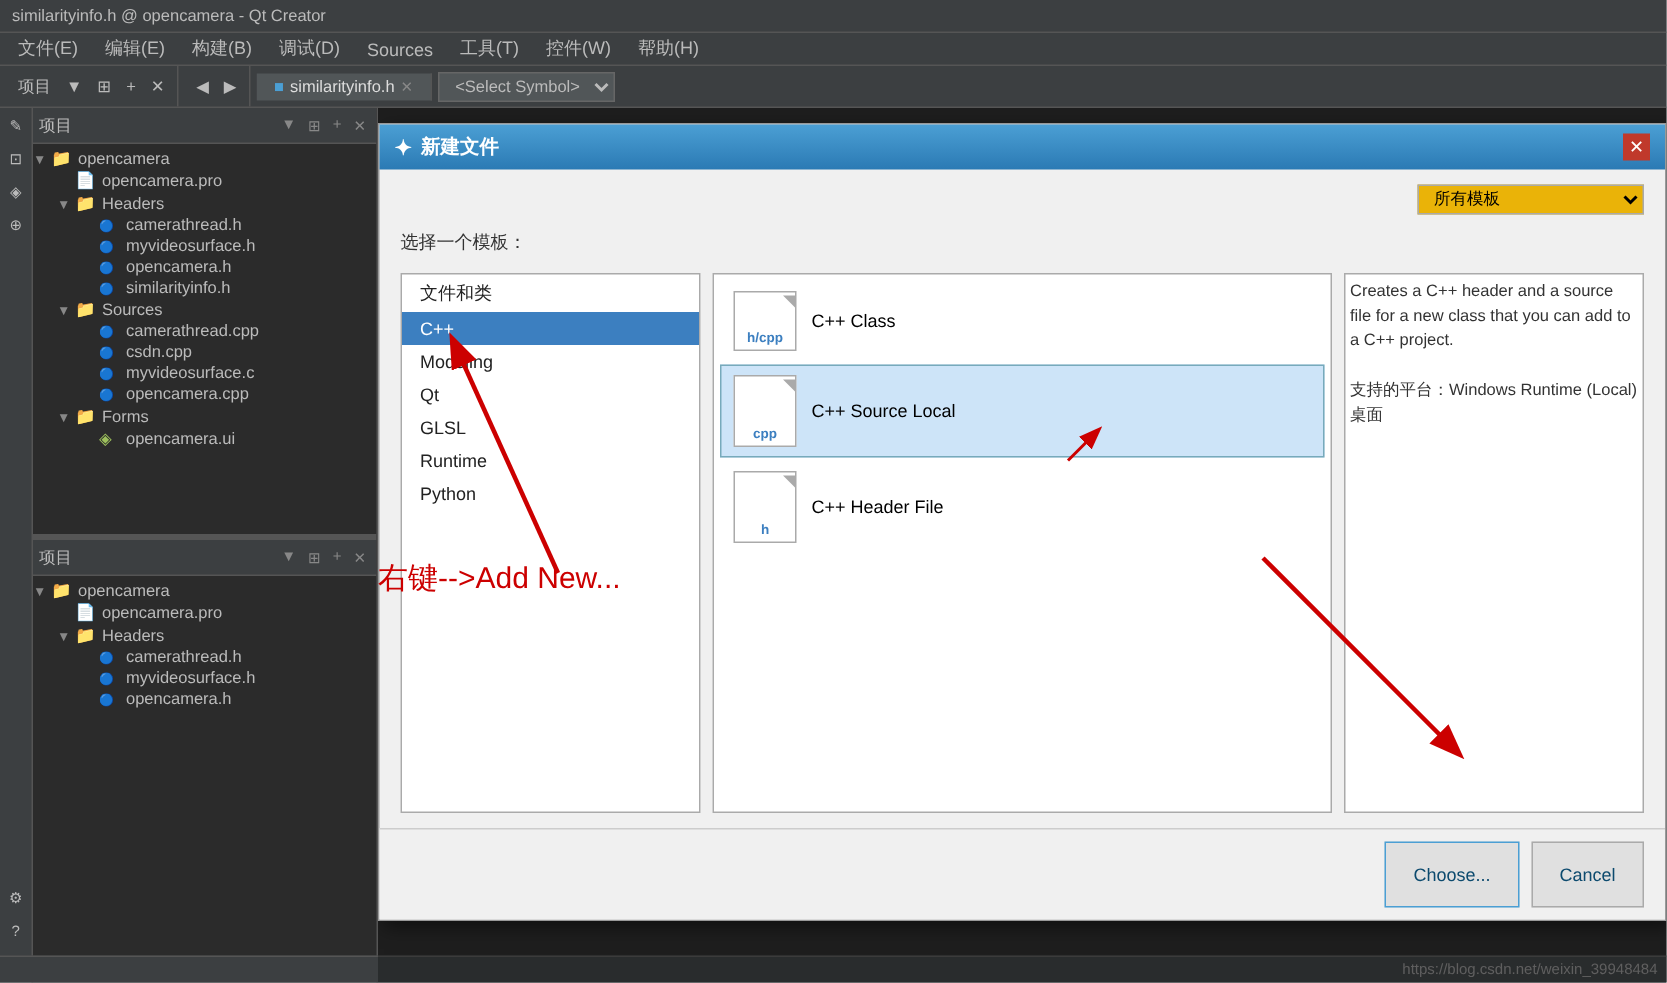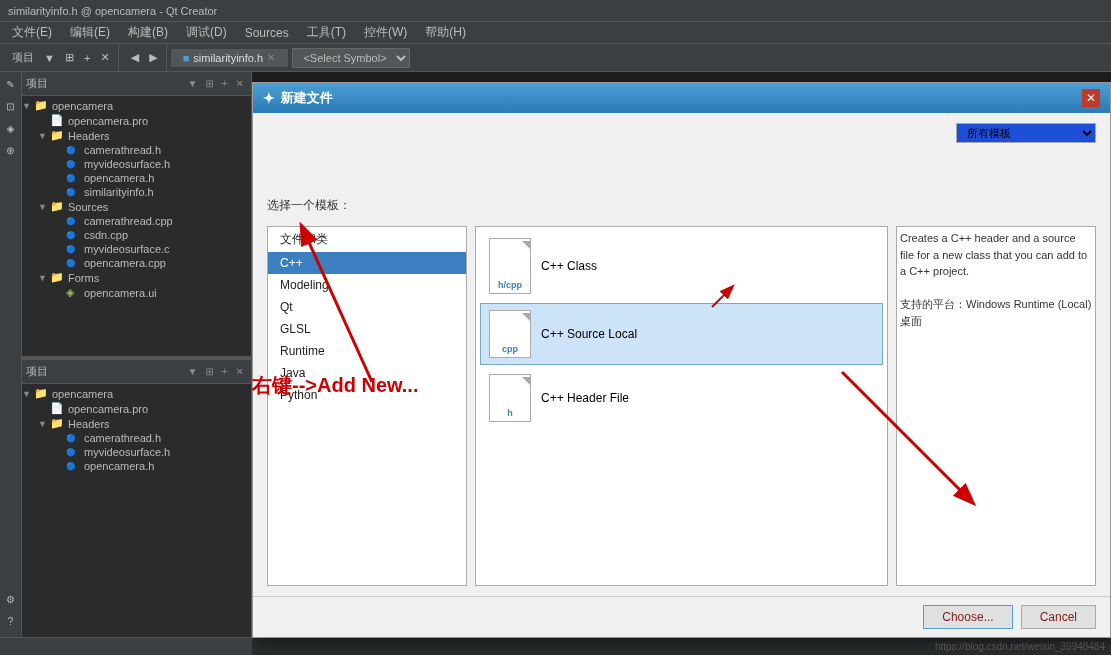--- a/index.html
+++ b/index.html
@@ -252,21 +252,20 @@
       padding: 10px 14px;
       display: flex;
       flex-direction: column;
       gap: 8px;
     }
 
     .dialog-subtitle {
       font-size: 12px;
       color: #333;
       margin-bottom: 4px;
-      margin-top: 44px;
     }
 
     .dialog-content {
       display: flex;
       gap: 8px;
       height: 360px;
     }
 
     
     .category-list {
@@ -347,61 +346,61 @@
 
     
     .template-filter-row {
       display: flex;
       align-items: center;
       justify-content: flex-end;
       gap: 6px;
       margin-bottom: 2px;
     }
     .filter-select {
-      background: #1d4ed8;
+      background: #eab308;
       border: 1px solid #aaa;
       padding: 2px 6px;
       font-size: 11px;
-      width: 140px;
+      width: 151px;
       cursor: pointer;
     }
 
     
     .dialog-footer {
       display: flex;
       justify-content: flex-end;
       gap: 8px;
       padding: 8px 14px;
       border-top: 1px solid #ccc;
       background: #f0f0f0;
     }
     .dlg-btn {
-      padding: 4px 18px;
+      padding: 14px 18px;
       font-size: 12px;
       cursor: pointer;
       border: 1px solid #aaa;
       background: #e0e0e0;
-      color: #7f1d1d;
+      color: #0c4a6e;
     }
     .dlg-btn.primary {
       background: #e0e0e0;
       border: 1px solid #4b9fd4;
     }
 
     
     .annotation-layer {
       position: absolute;
       top: 0; left: 0; right: 0; bottom: 0;
       pointer-events: none;
       z-index: 200;
     }
     .annotation-text {
       position: absolute;
       font-size: 20px;
-      font-weight: bold;
+      font-weight: normal;
       color: #cc0000;
       white-space: nowrap;
     }
 
     
     .status-bar {
       position: absolute;
       bottom: 0;
       left: 0;
       right: 0;
@@ -669,27 +668,26 @@
 
           <div class="dialog-content">
 
             <div class="category-list" id="category-list">
                 <div class="cat-item">文件和类</div>
                 <div class="cat-item selected">C++</div>
                 <div class="cat-item">Modeling</div>
                 <div class="cat-item">Qt</div>
                 <div class="cat-item">GLSL</div>
                 <div class="cat-item">Runtime</div>
-                <div class="cat-item">Java</div>
                 <div class="cat-item">Python</div>
               </div>
 
             <div class="template-grid" id="template-grid">
                 <div class="template-item">
-                  <div class="template-icon" style="width: 42px; height: 56px; background: white; border: 1px solid rgb(170, 170, 170); position: relative; text-decoration: underline;">
+                  <div class="template-icon" style="width: 42px; height: 40px; background: white; border: 1px solid rgb(170, 170, 170); position: relative; text-decoration: underline;">
                     <div class="template-icon-corner"></div>
                     <div class="template-icon-label" style="position: absolute; bottom: 3px; left: 0px; right: 0px; text-align: center; font-size: 9px; color: rgb(60, 127, 192); font-weight: bold;">h/cpp</div>
                   </div>
                   <span>C++ Class</span>
                 </div>
                 <div class="template-item selected">
                   <div class="template-icon" style="width: 42px; height: 48px; background: white; border: 1px solid rgb(170, 170, 170); position: relative;">
                     <div class="template-icon-corner"></div>
                     <div class="template-icon-label" style="position: absolute; bottom: 3px; left: 0px; right: 0px; text-align: center; font-size: 9px; color: rgb(60, 127, 192); font-weight: bold;">cpp</div>
                   </div>

